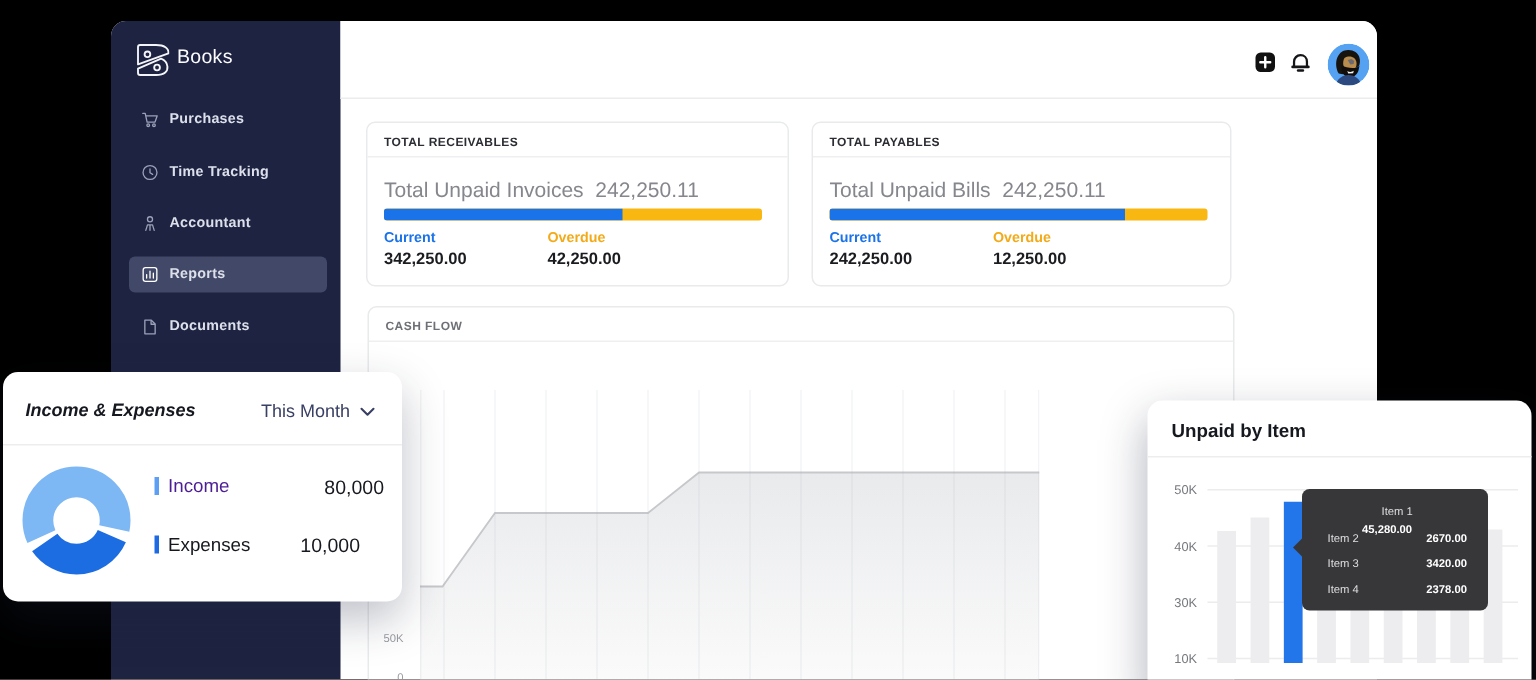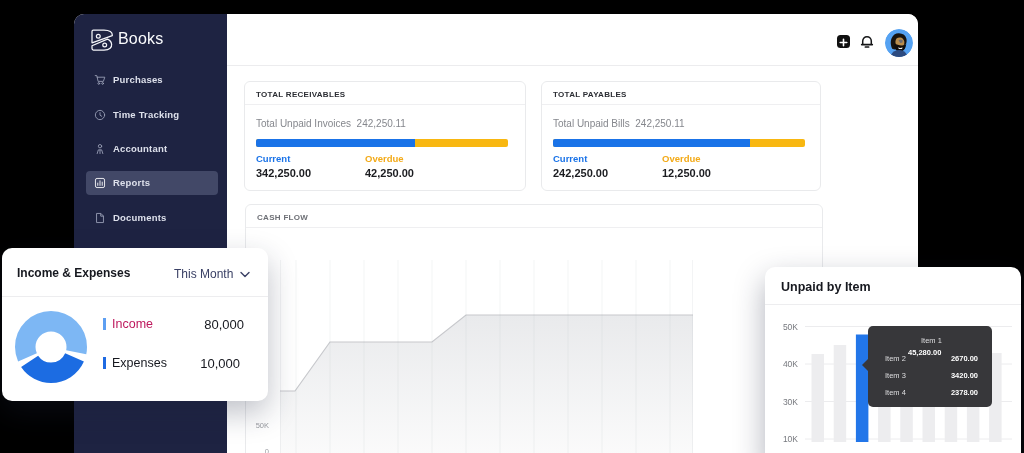--- a/index.html
+++ b/index.html
@@ -7,21 +7,21 @@
   body { font-family:"Liberation Sans", sans-serif; position:relative; }
   .abs { position:absolute; }
 
   
   #win { left:74px; top:14px; width:844px; height:439px; background:#fff;
          border-radius:10px 10px 0 0; overflow:hidden; }
 
   
   #sidebar { left:0; top:0; width:153px; height:439px; background:#1e2342; }
   #logo { left:17px; top:15px; }
-  #logotext { left:44px; top:16px; color:#fbfcfe; font-size:16px; letter-spacing:.2px;text-align:center; }
+  #logotext { left:44px; top:16px; color:#fbfcfe; font-size:13px; letter-spacing:.2px;text-align:center; }
   .mitem { left:12px; width:132px; height:24px; border-radius:4px; color:#dde0eb;
            font-size:9.5px; font-weight:bold; letter-spacing:.2px; }
   .mitem .ic { position:absolute; left:8px; top:6px; }
   .mitem .tx { position:absolute; left:27px; top:6px; }
   .sel { background:#424867; }
 
   
   #topbar { left:153px; top:0; width:691px; height:52px; border-bottom:1px solid #ececee; background:#fff; }
   #search { left:17px; top:15px; width:284px; height:24px; background:#f5f5f6;
             border:1px solid #efeff1; border-radius:5px; }
@@ -31,21 +31,21 @@
   #bell { left:633px; top:20px; }
   #avatar { left:658px; top:15px; width:28px; height:28px; border-radius:50%; overflow:hidden; }
 
   
   .card { background:#fff; border:1px solid #e9eaec; border-radius:6px; }
   .chead { position:absolute; left:0; top:0; right:0; height:23px; border-bottom:1px solid #efeff1; }
   .chead span { position:absolute; left:11px; top:8px; font-size:8px; font-weight:bold;
                 letter-spacing:.3px; color:#2b2d33; }
   #rcard { left:170px; top:67px; width:282px; height:110px; }
   #pcard { left:467px; top:67px; width:280px; height:110px; }
-  .unpaid { position:absolute; left:11px; top:36px; font-size:10px; color:#85878d; }
+  .unpaid { position:absolute; left:11px; top:36px; font-size:14px; color:#85878d; }
   .pbar { position:absolute; left:11px; top:57px; height:8px; border-radius:2px; overflow:hidden;
           background:#f8b711; }
   .pbar i { display:block; height:8px; background:#1a73e8; }
   .lblrow { position:absolute; top:71px; font-size:9.5px; font-weight:bold; }
   .amt { position:absolute; top:85px; font-size:11px; font-weight:bold; color:#1b1c20; }
   .cur { color:#1a73e8; } .ovd { color:#f3aa18; }
 
   
   #cfcard { left:171px; top:190px; width:578px; height:270px; }
 
@@ -191,36 +191,36 @@
         <line x1="322" y1="0" x2="322" y2="215"></line>
         <line x1="356" y1="0" x2="356" y2="215"></line>
         <line x1="390" y1="0" x2="390" y2="215"></line>
         <line x1="412.5" y1="0" x2="412.5" y2="215"></line>
       </g>
     </svg>
   </div>
 </div>
 
 <div id="income" class="abs">
-  <div class="abs" style="left:15px; top:18px; font-size:12px; font-weight:bold; color:#16181f;">Income &amp; Expenses</div>
+  <div class="abs" style="left:15px; top:18px; font-size:12px; font-weight:bold; color:#16181f;font-style:italic;">Income &amp; Expenses</div>
   <div class="abs" style="left:172px; top:19px; font-size:12px; color:#3a4065;">This Month
     <svg width="10" height="7" viewBox="0 0 10 7" style="margin-left:3px;">
         <path d="M1 1.5l4 4 4-4" stroke="#3a4065" stroke-width="1.4" fill="none" stroke-linecap="round" stroke-linejoin="round"></path>
       </svg>
   </div>
   <div class="abs" style="left:0; top:48px; width:266px; height:1px; background:#ededef;"></div>
   <svg class="abs" style="left:12px; top:62px;" width="74" height="74" viewBox="0 0 74 74">
     <g transform="translate(37,37)">
       <circle r="25.75" fill="none" stroke="#7db7f4" stroke-width="20.5" pathLength="360" stroke-dasharray="216 144" stroke-dashoffset="-156"></circle>
       <circle r="25.75" fill="none" stroke="#1c6ce2" stroke-width="20.5" pathLength="360" stroke-dasharray="122 238" stroke-dashoffset="-24"></circle>
     </g>
   </svg>
   <div class="abs" style="left:101px; top:70px; width:2.5px; height:12px; background:#5d9ff2;"></div>
-  <div class="abs" style="left:110px; top:69px; font-size:12.5px; color:#be185d;">Income</div>
-  <div class="abs" style="left:164px; top:69px; width:78px; text-align:right; font-size:13px; color:#16181f;">80,000</div>
+  <div class="abs" style="left:110px; top:69px; font-size:12.5px; color:#4c1d95;">Income</div>
+  <div class="abs" style="left:176px; top:69px; width:78px; text-align:right; font-size:13px; color:#16181f;">80,000</div>
   <div class="abs" style="left:101px; top:109px; width:2.5px; height:12px; background:#1e6ae2;"></div>
   <div class="abs" style="left:110px; top:108px; font-size:12.5px; color:#16181f;">Expenses</div>
   <div class="abs" style="left:160px; top:108px; width:78px; text-align:right; font-size:13px; color:#16181f;">10,000</div>
 </div>
 
 <div id="sales" class="abs">
   <div class="abs" style="left:16px; top:13px; font-size:12.5px; font-weight:bold; color:#16181f;">Unpaid by Item</div>
   <div class="abs" style="left:0; top:37px; width:256px; height:1px; background:#ededef;"></div>
   <svg class="abs" style="left:0; top:40px;" width="256" height="160" viewBox="0 0 256 160">
     <g stroke="#ececee" stroke-width="1">

